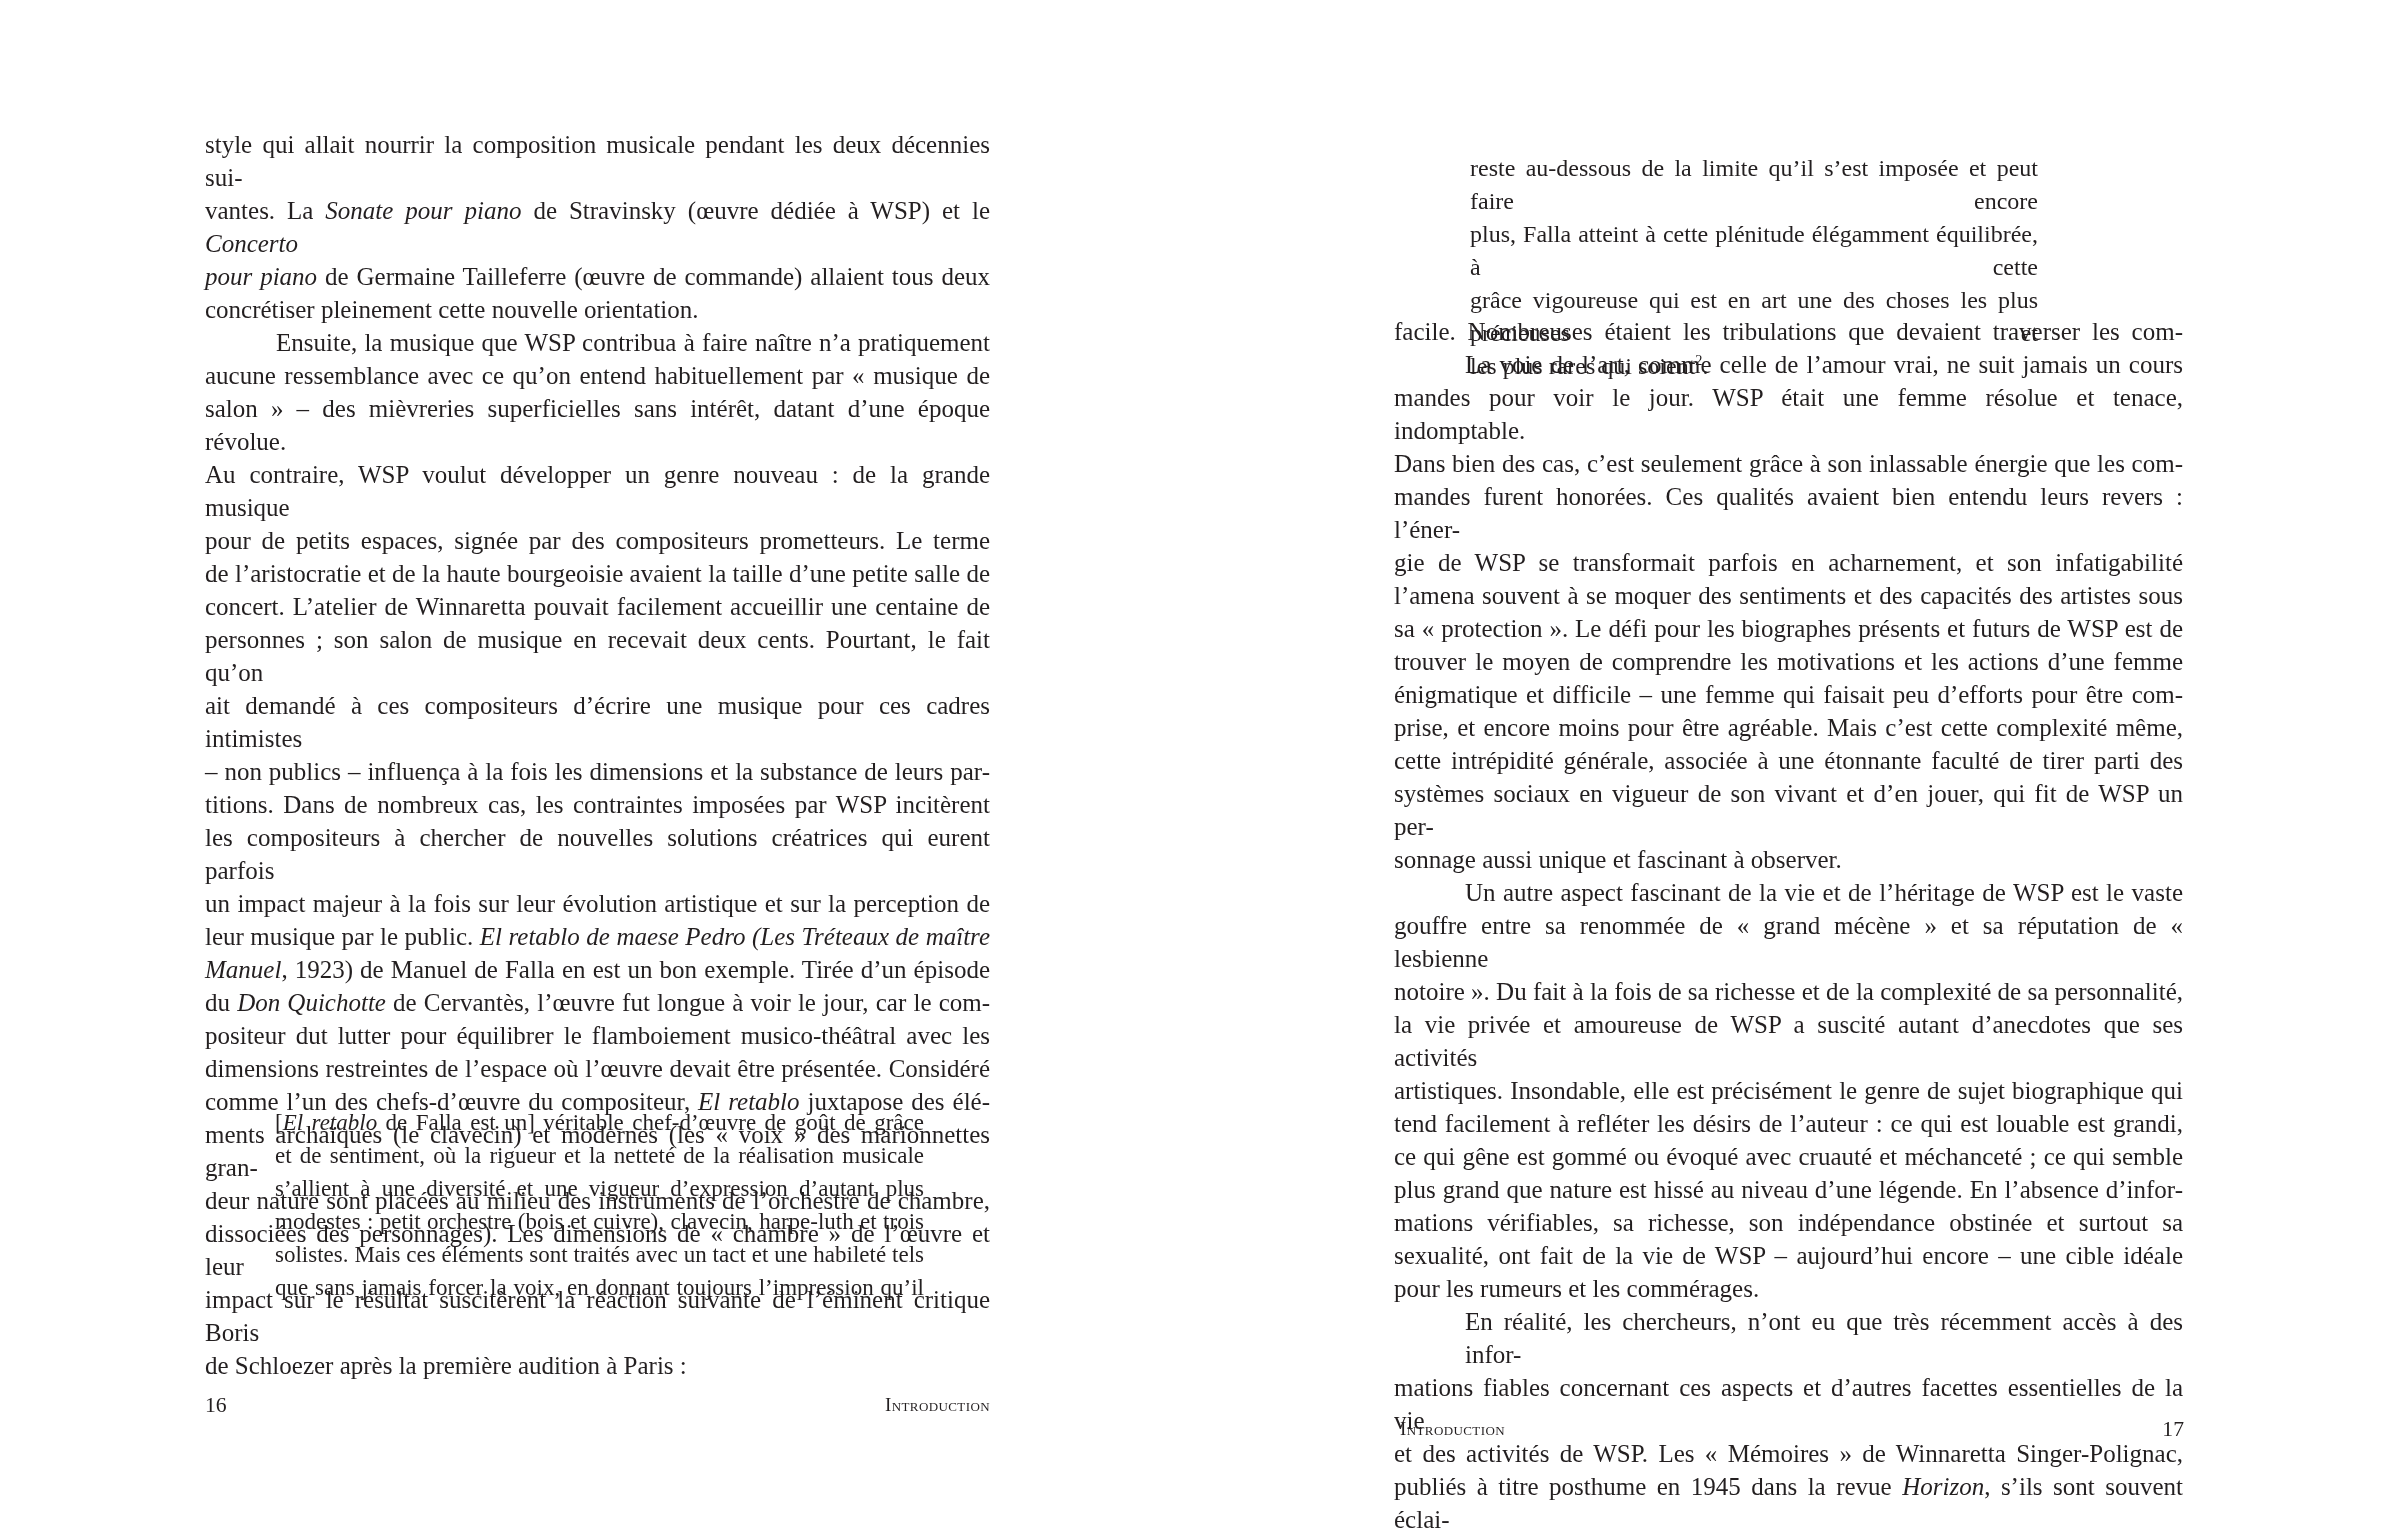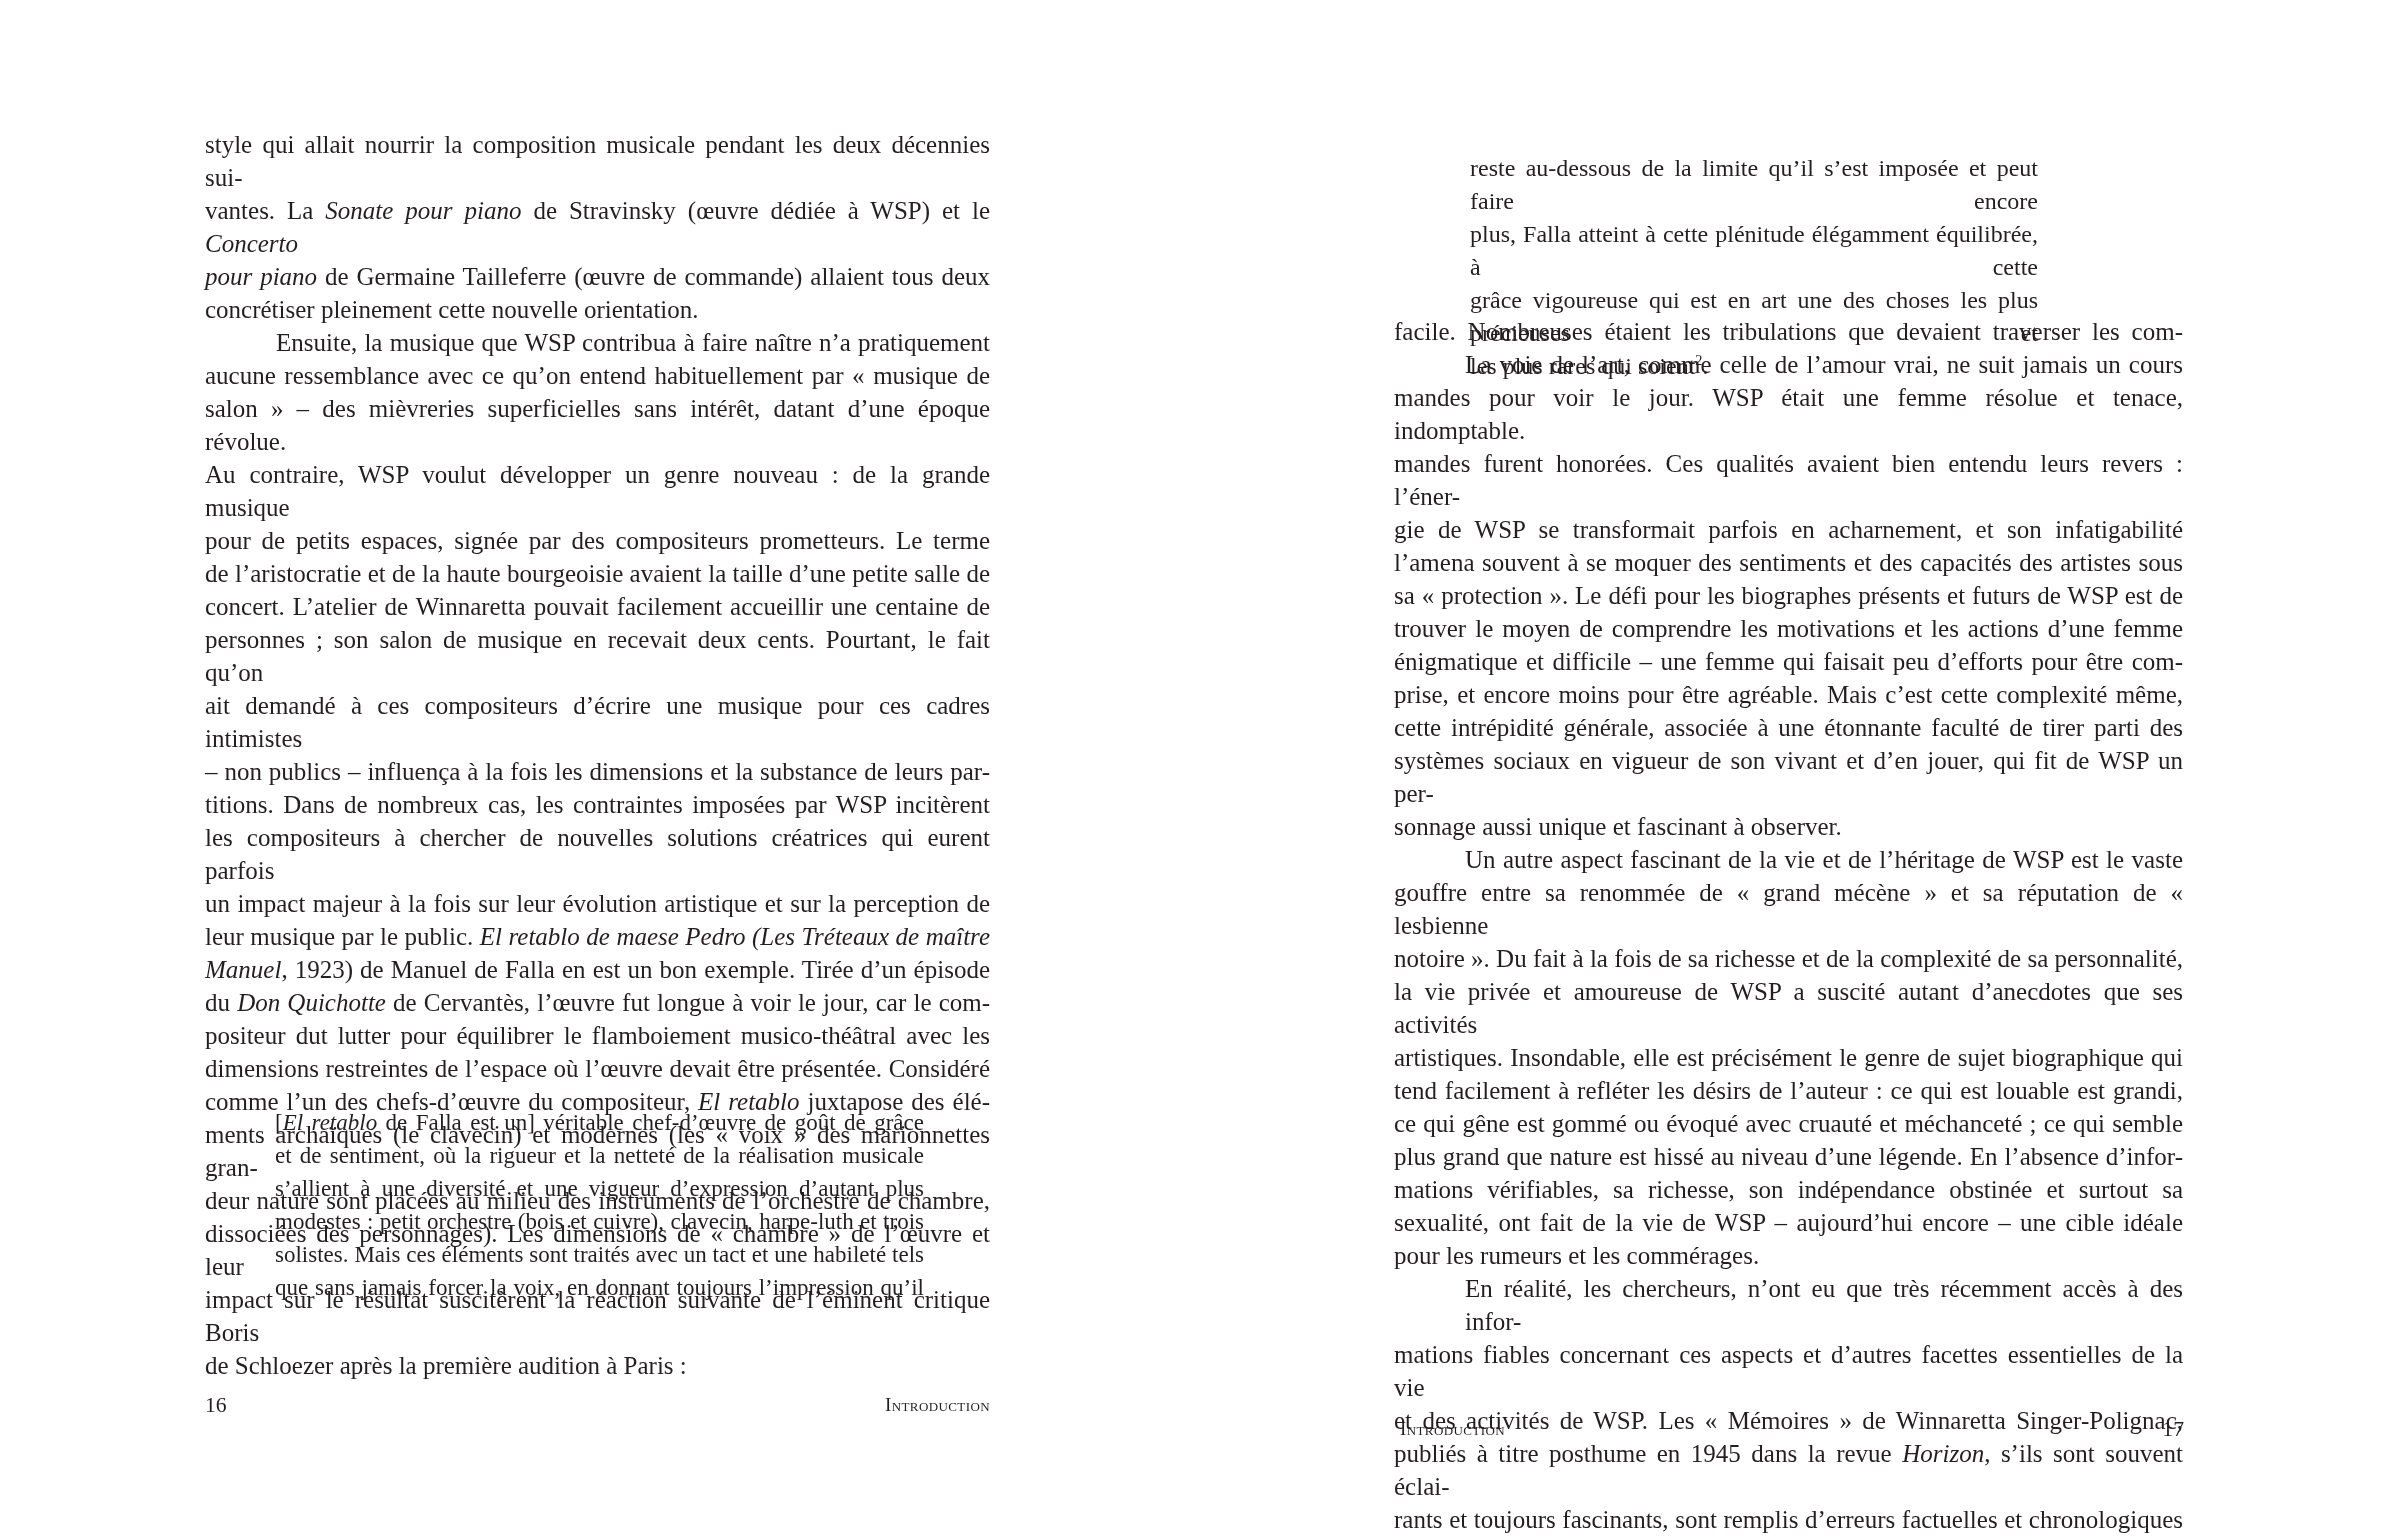--- a/index.html
+++ b/index.html
@@ -98,20 +98,21 @@
     <div class="text-block right-quote">
         <span class="line">reste au-dessous de la limite qu’il s’est imposée et peut faire encore</span>
         <span class="line">plus, Falla atteint à cette plénitude élégamment équilibrée, à cette</span>
         <span class="line">grâce vigoureuse qui est en art une des choses les plus précieuses et</span>
         <span class="line last">les plus rares qui soient<sup>2</sup>.</span>
       </div>
     <div class="text-block right-body">
         <span class="line">facile. Nombreuses étaient les tribulations que devaient traverser les com-</span>
         <span class="line ind">La voie de l’art, comme celle de l’amour vrai, ne suit jamais un cours</span>
         <span class="line">mandes pour voir le jour. WSP était une femme résolue et tenace, indomptable.</span>
+        <span class="line">Dans bien des cas, c’est seulement grâce à son inlassable énergie que les com-</span>
         <span class="line">mandes furent honorées. Ces qualités avaient bien entendu leurs revers : l’éner-</span>
         <span class="line">gie de WSP se transformait parfois en acharnement, et son infatigabilité</span>
         <span class="line">l’amena souvent à se moquer des sentiments et des capacités des artistes sous</span>
         <span class="line">sa « protection ». Le défi pour les biographes présents et futurs de WSP est de</span>
         <span class="line">trouver le moyen de comprendre les motivations et les actions d’une femme</span>
         <span class="line">énigmatique et difficile – une femme qui faisait peu d’efforts pour être com-</span>
         <span class="line">prise, et encore moins pour être agréable. Mais c’est cette complexité même,</span>
         <span class="line">cette intrépidité générale, associée à une étonnante faculté de tirer parti des</span>
         <span class="line">systèmes sociaux en vigueur de son vivant et d’en jouer, qui fit de WSP un per-</span>
         <span class="line last">sonnage aussi unique et fascinant à observer.</span>

